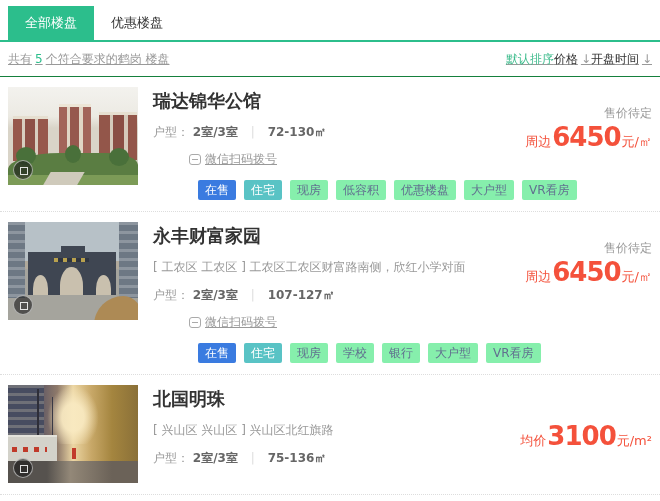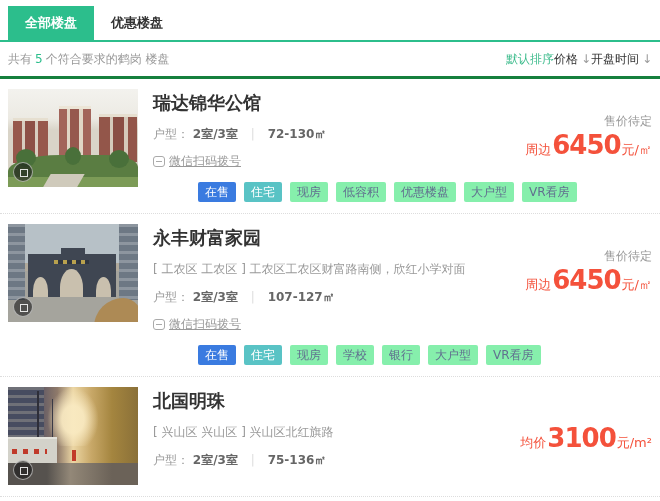--- a/index.html
+++ b/index.html
@@ -1,55 +1,55 @@
 <!DOCTYPE html>
 <html><head>
 <meta charset="utf-8">
 <style>
   * { box-sizing: border-box; margin: 0; padding: 0; }
   html, body { width: 660px; height: 501px; overflow: hidden; background: #fff;
     font-family: "DejaVu Sans", "Liberation Sans", sans-serif; }
 
   
   .tabbar { display: flex; padding: 6px 8px 0; border-bottom: 2px solid #2CBE8C; }
-  .tab { padding: 8px 17px; font-size: 13px; font-weight: 700; color: #333;
+  .tab { padding: 8px 17px; font-size: 13px; font-weight: 400; color: #333;
     background: #fff; cursor: pointer; }
   .tab.active { background: #2CBE8C; color: #fff; }
 
   
   .resultsbar { display: flex; justify-content: space-between; align-items: center;
-    padding: 9px 8px 8px; border-bottom: 3px solid #15803d; font-size: 12px; color: #999; }
+    padding: 9px 8px 8px; border-bottom: 1px solid #15803d; font-size: 12px; color: #999; text-decoration: underline; }
   .count { color: #2CBE8C; margin: 0 3px; }
   .sorts { display: flex; align-items: center; }
   .sort { font-size: 12px; color: #333; cursor: pointer; }
   .sort.active { color: #3BBB8B; }
   .sort .arrow { color: #999; margin-left: 3px; }
 
   
   .card { display: flex; gap: 15px; padding: 10px 8px 11px; border-bottom: 1px dotted #ddd; }
   .info { flex: 1; min-width: 0; padding-top: 2px; }
   .title { font-size: 18px; font-weight: 700; color: #333; margin-bottom: 11px; cursor: pointer; }
   .loc { font-size: 12px; color: #999; margin-bottom: 11px; }
   .spec { font-size: 12px; color: #999; margin-bottom: 9px; }
   .spec .v { color: #666; font-weight: bold; }
   .spec .pipe { color: #ddd; margin: 0 9px; }
   .wechat { display: inline-flex; align-items: center; gap: 4px; font-size: 12px;
-    color: #999; text-decoration: underline; cursor: pointer; }
+    color: #999; text-decoration: underline; cursor: pointer; margin-left: 36px; }
   .scan-ic { width: 12px; height: 11px; border: 1px solid #aaa; border-radius: 3px;
     position: relative; flex: 0 0 auto; }
   .scan-ic::after { content: ""; position: absolute; left: 2px; right: 2px; top: 4px;
     border-top: 1px solid #aaa; }
   .tags { display: flex; gap: 8px; margin-top: 11px; flex-wrap: nowrap; padding-left: 45px; }
   .tag { font-size: 12px; line-height: 1; padding: 4px 7px; border-radius: 2px;
     background: #86efac; color: #61708F; white-space: nowrap; }
   .tag.blue { background: #3A7BE0; color: #fff; }
   .tag.teal { background: #59C3C5; color: #fff; }
 
   .pricecol { width: 152px; flex: 0 0 auto; text-align: right; padding-top: 2px; }
-  .status { font-size: 12px; color: #999; margin-top: 22px; }
+  .status { font-size: 12px; color: #999; margin-top: 16px; }
   .pline { color: #F4513B; white-space: nowrap; }
   .pline .pfx, .pline .unit { font-size: 13px; }
   .pline .val { font-size: 26px; font-weight: 700; letter-spacing: -1px; margin: 0 1px; }
   .pline.only { margin-top: 34px; }
 
   
   .photo { width: 130px; height: 98px; flex: 0 0 auto; position: relative;
     overflow: hidden; cursor: pointer; }
   .wm { position: absolute; left: 5px; bottom: 5px; width: 20px; height: 20px;
     border-radius: 50%; background: rgba(25,25,25,.6); border: 1px solid rgba(255,255,255,.55); }

